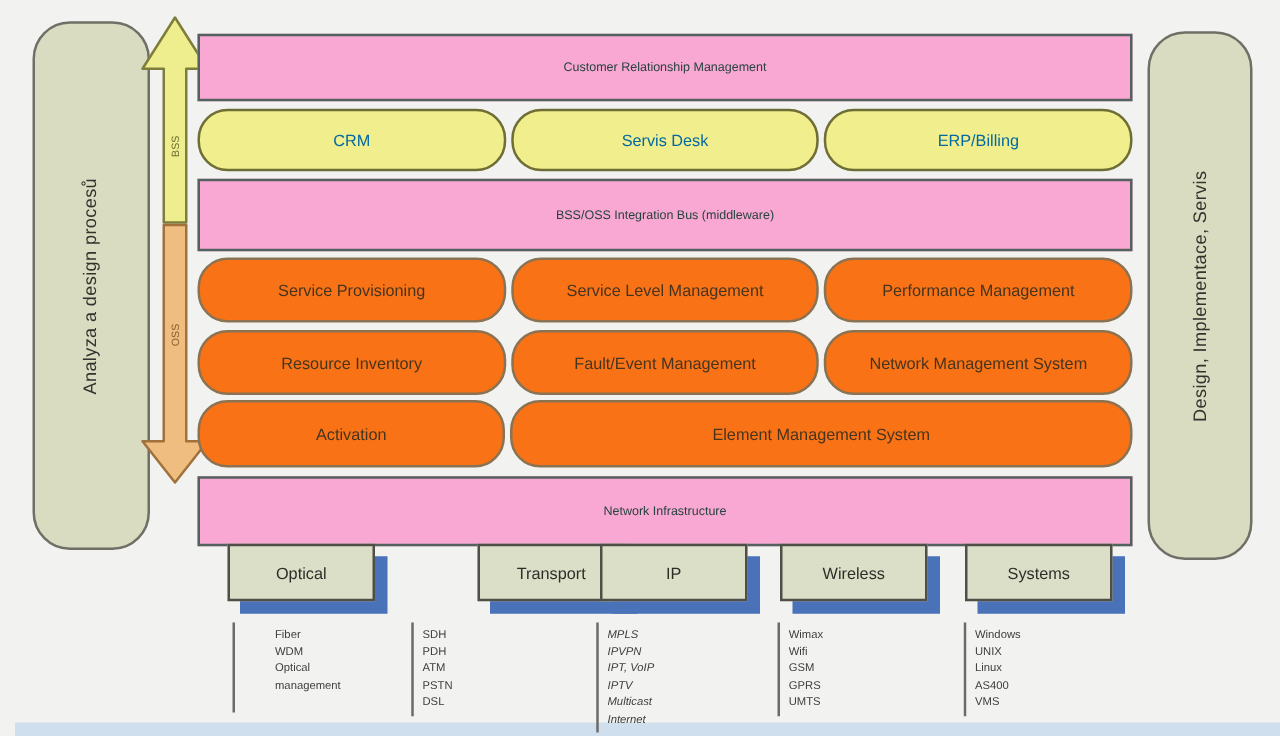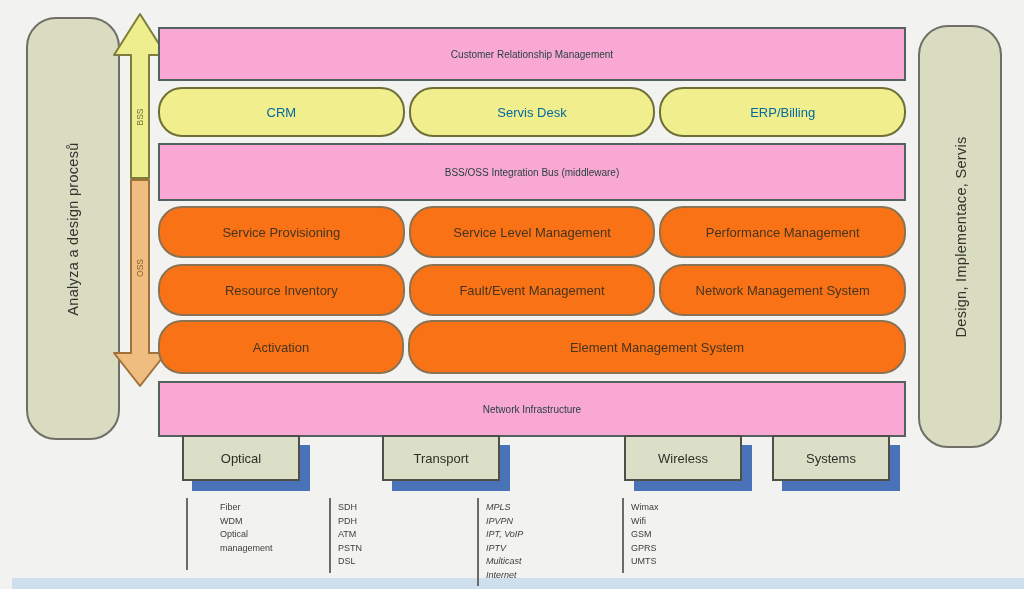--- a/index.html
+++ b/index.html
@@ -139,20 +139,21 @@
     <div class="pill pill-oss pill-third">Activation</div>
     <div class="pill pill-oss pill-wide">Element Management System</div>
   </div>
 
   <div class="bar bar-infra">
     <span>Network Infrastructure</span>
   </div>
 
   <div class="domain-box domain-optical">Optical</div>
   <div class="domain-box domain-transport">Transport</div>
+  <div class="domain-box domain-ip">IP</div>
   <div class="domain-box domain-wireless">Wireless</div>
   <div class="domain-box domain-systems">Systems</div>
 
   <div class="tech-list list-optical">Fiber
 WDM
 Optical
 management</div>
   <div class="tech-list list-transport">SDH
 PDH
 ATM
@@ -162,16 +163,21 @@
 IPVPN
 IPT, VoIP
 IPTV
 Multicast
 Internet</div>
   <div class="tech-list list-wireless">Wimax
 Wifi
 GSM
 GPRS
 UMTS</div>
+  <div class="tech-list list-systems">Windows
+UNIX
+Linux
+AS400
+VMS</div>
 
   <div class="bottom-strip"></div>
 
 </div>
 
 </body></html>

